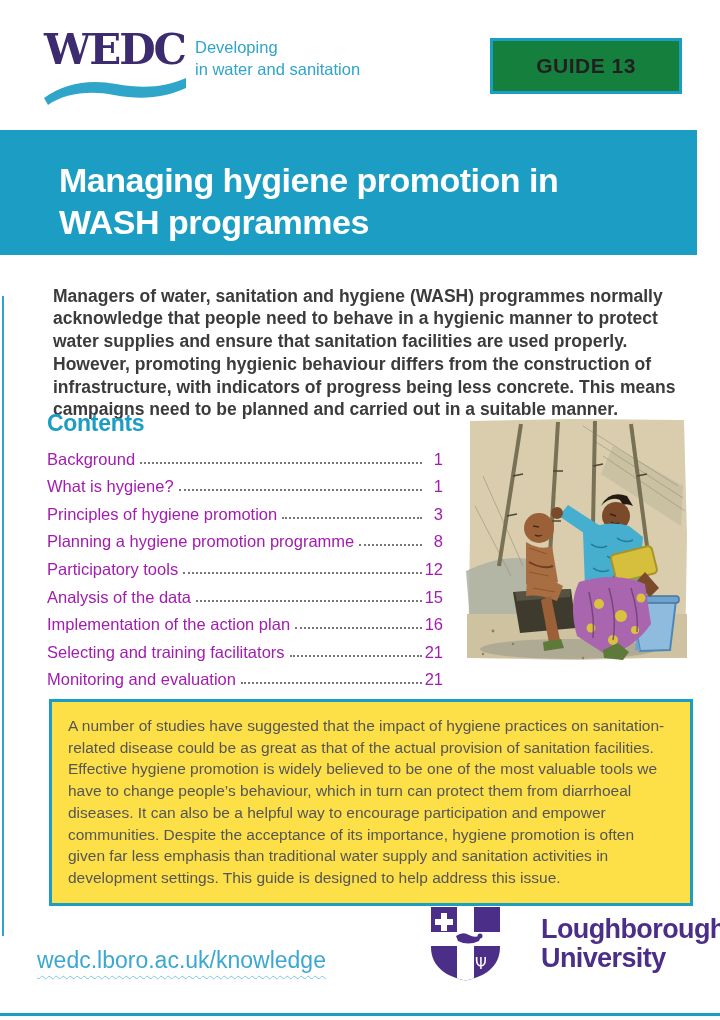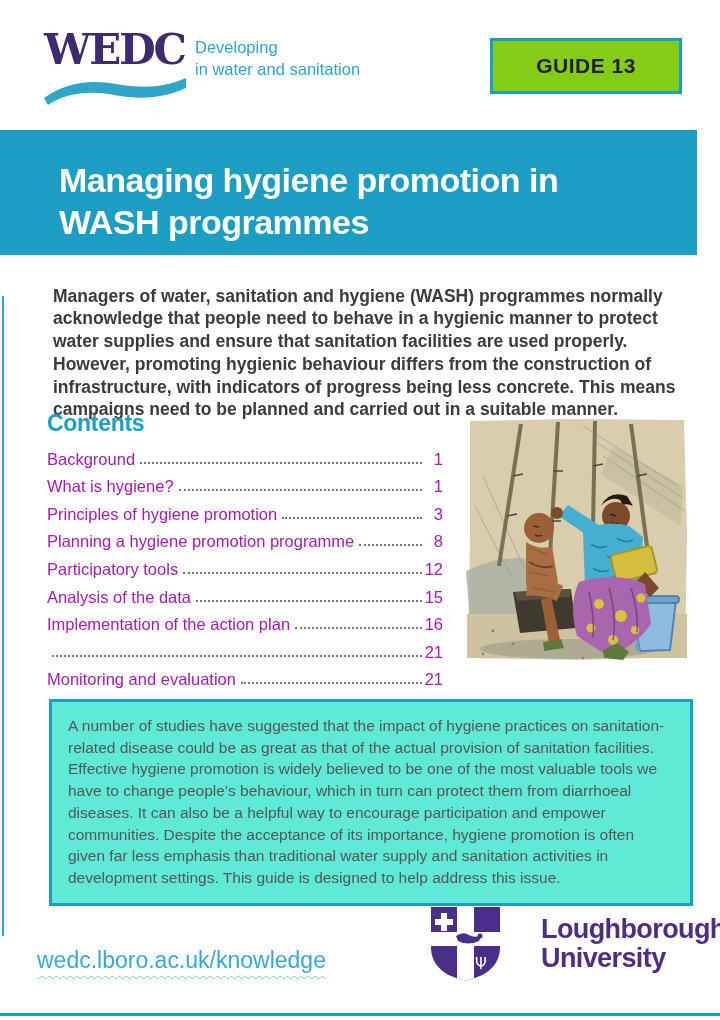--- a/index.html
+++ b/index.html
@@ -8,21 +8,21 @@
 
   
   .wedc-logo{position:absolute;left:44px;top:28px;}
   .wedc-wordmark{font-family:"DejaVu Serif",serif;font-weight:bold;font-size:42px;
                  color:#3D2B70;letter-spacing:-2px;line-height:44px;}
   .wedc-wave{position:absolute;left:-2px;top:46px;}
   .tagline{position:absolute;left:195px;top:36px;font-size:16.5px;line-height:22px;
            color:#2EA5C9;font-weight:400;}
   .guide-badge{position:absolute;left:490px;top:38px;width:186px;height:50px;
                border:3px solid #1B9DC4;display:flex;align-items:center;justify-content:center;
-               font-size:21px;font-weight:bold;color:#231F20;letter-spacing:.5px;background:#84cc16;}
+               font-size:21px;font-weight:bold;color:#231F20;letter-spacing:.5px;background:#15803d;}
 
   
   .banner{position:absolute;left:0;top:130px;width:697px;height:125px;background:#1B9DC4;}
   .banner h1{margin:12px;padding:17px 0 0 47px;color:#ffffff;font-size:34px;line-height:42px;
              font-weight:700;letter-spacing:-.5px;}
 
   
   .intro{position:absolute;left:53px;top:267px;width:645px;font-size:17.5px;line-height:22.8px;
          font-weight:bold;color:#3B3B3C;}
 
@@ -35,21 +35,21 @@
   .toc-dots{flex:1 1 auto;min-width:14px;border-bottom:2px dotted #77777B;
             margin:0 3px 7px 5px;}
   .toc-page{line-height:24px;text-align:right;min-width:18px;}
 
   
   .illustration{position:absolute;left:463px;top:416px;width:227px;height:248px;}
 
   
   .callout{position:absolute;left:49px;top:699px;width:607px;border:3px solid #1B9DC4;
            padding:13px 15px 14px 16px;font-size:15.5px;line-height:21.7px;color:#55555A;
-           background:#5eead4;}
+           background:#fde047;}
 
   
   .footer-link{position:absolute;left:37px;top:947px;font-size:23px;color:#3BA7D2;
                text-decoration:underline wavy #7CC6E1 1px;text-underline-offset:7px;cursor:pointer;}
   .uni-logo{position:absolute;left:429px;top:905px;display:flex;align-items:center;gap:11px;}
   .uni-name{font-size:27px;line-height:29px;font-weight:bold;color:#4B2E87;letter-spacing:-.6px;margin-left:28px;}
 
   
   .left-rule{position:absolute;left:2px;top:296px;width:2px;height:640px;background:#2FA6C9;}
   .bottom-rule{position:absolute;left:0;top:1013px;width:720px;height:3px;background:#1B9DC4;}
@@ -111,20 +111,21 @@
         <span class="toc-label">Analysis of the data</span>
         <span class="toc-dots"></span>
         <span class="toc-page">15</span>
       </div>
     <div class="toc-row">
         <span class="toc-label">Implementation of the action plan</span>
         <span class="toc-dots"></span>
         <span class="toc-page">16</span>
       </div>
     <div class="toc-row">
+        <span class="toc-label">Selecting and training facilitators</span>
         <span class="toc-dots"></span>
         <span class="toc-page">21</span>
       </div>
     <div class="toc-row">
         <span class="toc-label">Monitoring and evaluation</span>
         <span class="toc-dots"></span>
         <span class="toc-page">21</span>
       </div>
   </div>
 

